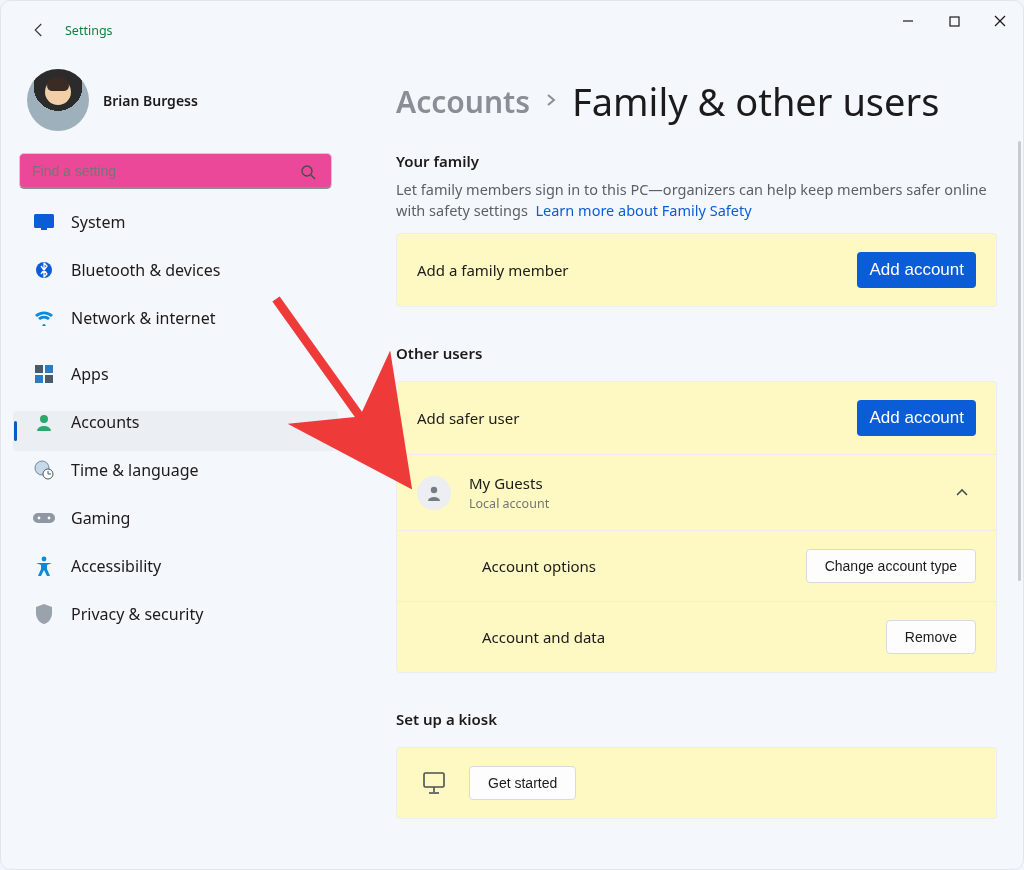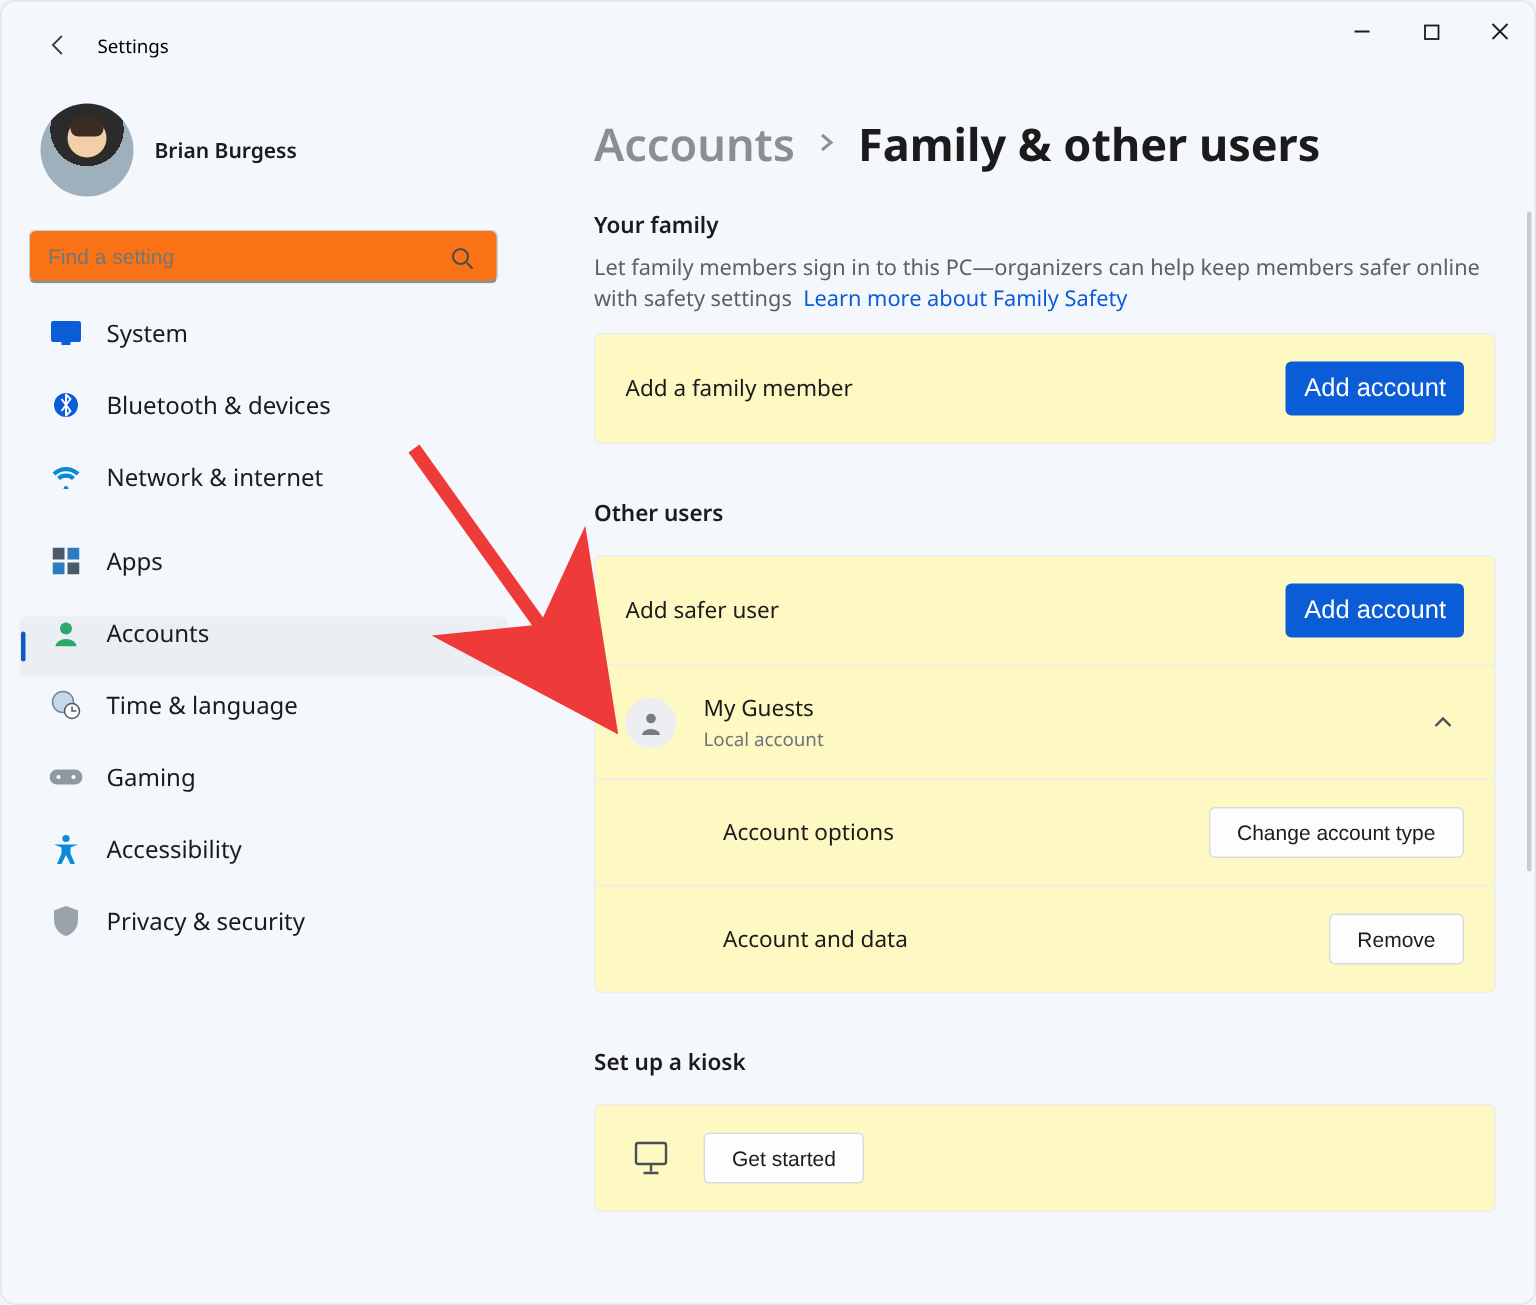--- a/index.html
+++ b/index.html
@@ -27,21 +27,21 @@
     position: relative;
   }
   .back-btn {
     width: 36px; height: 36px;
     display:flex;align-items:center;justify-content:center;
     cursor:pointer;
   }
   .title {
     font-size: 12.5px;
     margin-left: 8px;
-    color:#000000;
+    color:#15803d;
   }
   .win-controls {
     position:absolute; right:0; top:0;
     display:flex;
   }
   .win-btn {
     width: 46px; height: 40px;
     display:flex;align-items:center;justify-content:center;
     cursor:pointer;
   }
@@ -75,21 +75,21 @@
     position:absolute; left:20px; top:8px; width:22px; height:14px;
     background:#3a2c22; border-radius:10px 10px 6px 6px;
   }
   .user-name { font-weight:600; font-size:14px; margin-left:14px; }
   .search-wrap { padding: 6px 6px 14px 6px; }
   .search {
     width: 100%; height: 36px;
     border: 1px solid #c9cfd6;
     border-bottom: 2px solid #8a8f96;
     border-radius: 5px;
-    background:#f97316;
+    background:#ec4899;
     padding: 0 36px 0 12px;
     font-size: 14px; color:#333;
     outline:none;
   }
   .search-row { position:relative; }
   .search-icon {
     position:absolute; right:16px; top:50%; transform:translateY(-50%);
     width:16px;height:16px;
     color:#4b4b4b;
   }
@@ -125,21 +125,21 @@
     padding: 16px 26px 0 50px;
     position:relative;
     overflow:hidden;
   }
   .crumb {
     display:flex; align-items:center; gap:14px;
     margin-bottom: 24px;
   }
   .crumb-parent { font-size:30px; font-weight:600; color:#8a8f96; }
   .crumb-chev { color:#8a8f96; }
-  .crumb-current { font-size:30px; font-weight:700; color:#1b1b1b; }
+  .crumb-current { font-size:38px; font-weight:400; color:#1b1b1b; }
 
   .sect-title {
     font-size:15px;
     font-weight:600;
     margin: 6px 0 8px 0;
   }
   .sect-desc {
     color:#5c6167;
     font-size:14.5px;
     line-height:1.45;

